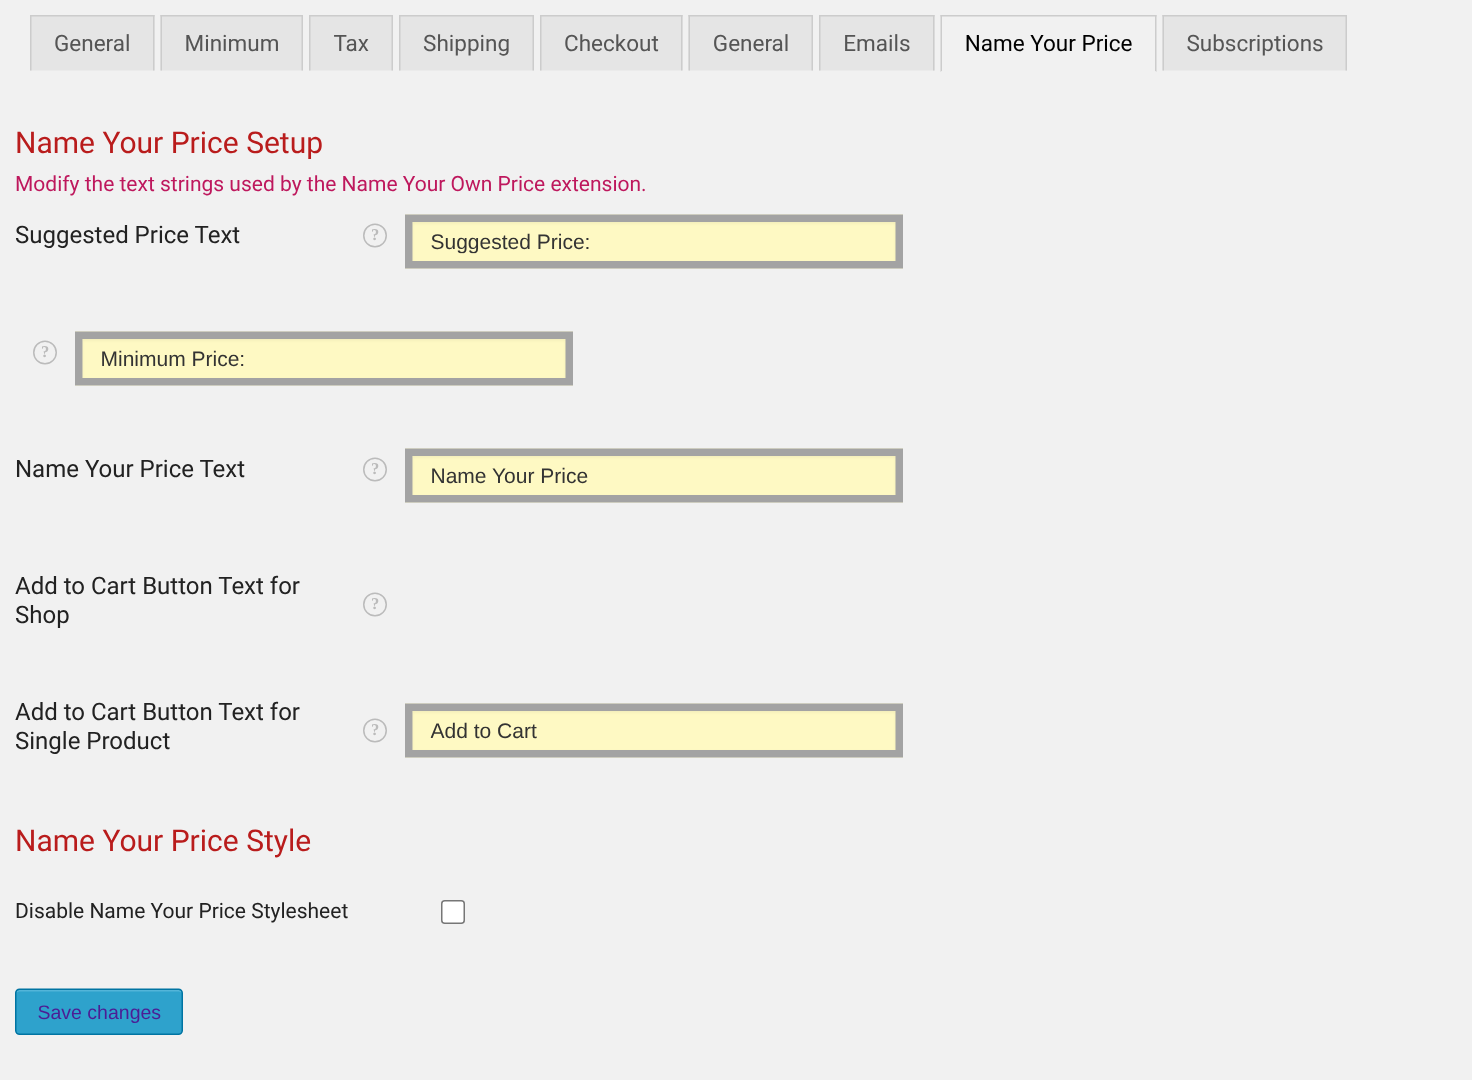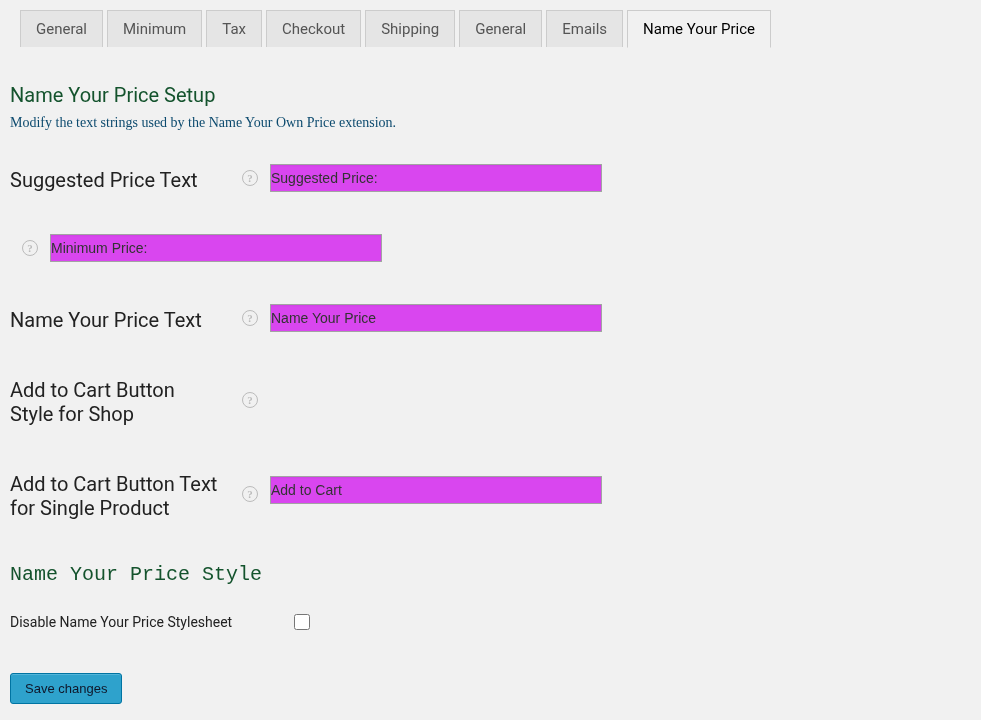--- a/index.html
+++ b/index.html
@@ -44,43 +44,41 @@
       content: "";
       display: block;
       clear: both;
     }
     .wrap {
       padding: 10px 10px 10px 10px;
     }
     h2 {
       font-size: 20px;
       font-weight: 400;
-      color: #14532d;
+      color: #b91c1c;
       margin: 16px 0 8px 0;
     }
     h2.section {
       margin-top: 43px;
-      font-family: Liberation Mono, monospace;
     }
     .desc {
-      color: #0c4a6e;
+      color: #be185d;
       font-size: 14px;
-      margin: 8px 0 33px 0;
-      font-family: Liberation Serif, serif;
+      margin: 8px 0 12px 0;
     }
     .form-row {
       display: flex;
       align-items: flex-start;
       margin-bottom: 42px;
     }
     .label-col {
       width: 220px;
       padding-right: 10px;
       padding-top: 4px;
-      font-size: 20px;
+      font-size: 16px;
       color: #222;
     }
     .help-col {
       width: 40px;
       display: flex;
       align-items: center;
       justify-content: center;
       padding-top: 6px;
     }
     .help-icon {
@@ -95,24 +93,24 @@
       font-size: 11px;
       font-weight: bold;
       cursor: help;
       font-family: Georgia, serif;
     }
     .input-col {
       flex: 0 0 auto;
     }
     .input-col input[type="text"] {
       width: 332px;
-      padding: 5px 0;
+      padding: 5px 12px;
       font-size: 14px;
-      border: 1px solid #a3a3a3;
-      background: #d946ef;
+      border: 5px solid #a3a3a3;
+      background: #fef9c3;
       color: #333;
       box-shadow: inset 0 1px 2px rgba(0,0,0,0.05);
     }
     .checkbox-row {
       display: flex;
       align-items: center;
       margin-bottom: 40px;
       margin-top: 25px;
     }
     .checkbox-label {
@@ -123,21 +121,21 @@
     .checkbox-input {
       width: 16px;
       height: 16px;
       border: 1px solid #bbb;
       background: #fff;
     }
     .button-primary {
       display: inline-block;
       padding: 7px 14px;
       font-size: 13px;
-      color: #0f172a;
+      color: #4c1d95;
       background: #2ea2cc;
       border: 1px solid #0074a2;
       border-radius: 3px;
       cursor: pointer;
       box-shadow: inset 0 1px 0 rgba(120,200,230,0.5);
     }
   </style>
 </head>
 <body>
 
@@ -145,33 +143,36 @@
   <li>
       <a>General</a>
     </li>
   <li>
       <a>Minimum</a>
     </li>
   <li>
       <a>Tax</a>
     </li>
   <li>
+      <a>Shipping</a>
+    </li>
+  <li>
       <a>Checkout</a>
     </li>
   <li>
-      <a>Shipping</a>
-    </li>
-  <li>
       <a>General</a>
     </li>
   <li>
       <a>Emails</a>
     </li>
   <li>
       <a class="active">Name Your Price</a>
+    </li>
+  <li>
+      <a>Subscriptions</a>
     </li>
 </ul>
 
 <div class="wrap">
 
   <h2>Name Your Price Setup</h2>
   <p class="desc">Modify the text strings used by the Name Your Own Price extension.</p>
 
   <div class="form-row">
     <div class="label-col">Suggested Price Text</div>
@@ -190,21 +191,21 @@
 
   <div class="form-row">
     <div class="label-col">Name Your Price Text</div>
     <div class="help-col">
         <span class="help-icon">?</span>
       </div>
     <div class="input-col"><input type="text" value="Name Your Price" style=""></div>
   </div>
 
   <div class="form-row">
-    <div class="label-col">Add to Cart Button Style for Shop</div>
+    <div class="label-col">Add to Cart Button Text for Shop</div>
     <div class="help-col" style="padding-top:18px;">
         <span class="help-icon">?</span>
       </div>
   </div>
 
   <div class="form-row">
     <div class="label-col">Add to Cart Button Text for Single Product</div>
     <div class="help-col" style="padding-top:18px;">
         <span class="help-icon">?</span>
       </div>

